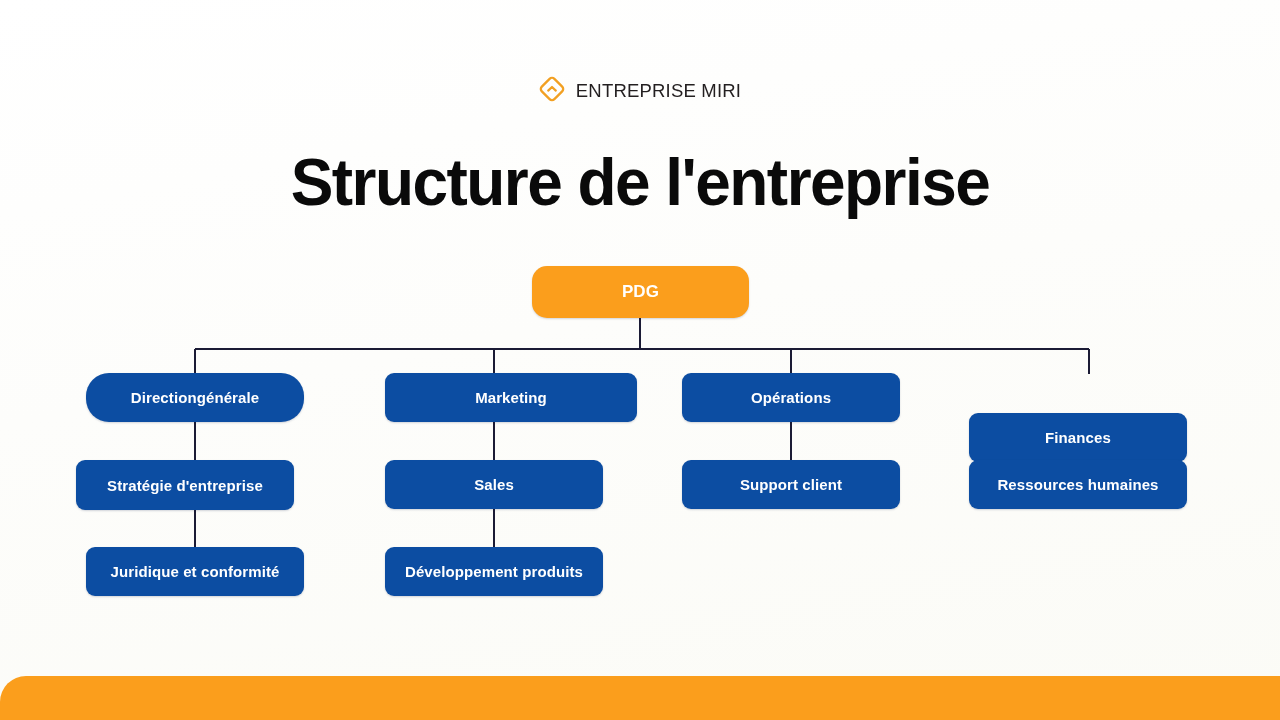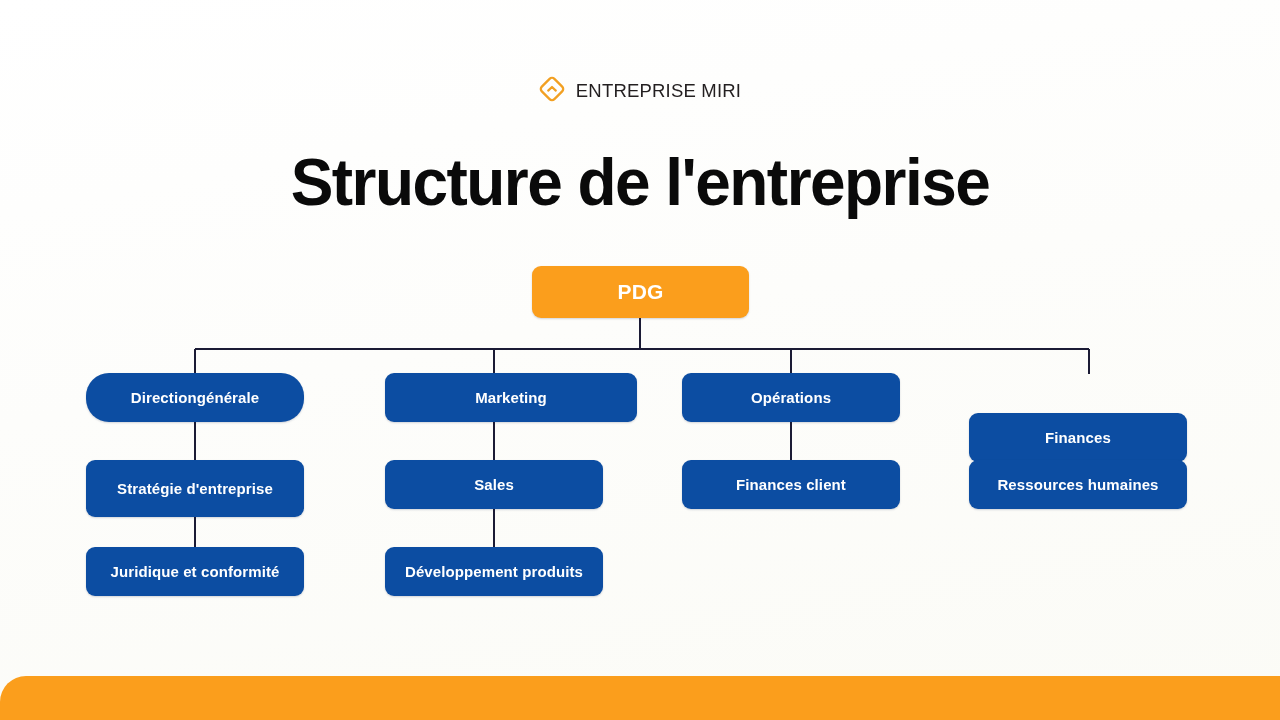--- a/index.html
+++ b/index.html
@@ -100,21 +100,22 @@
     font-weight: 700;
     font-size: 15px;
     letter-spacing: 0.1px;
     padding: 4px 10px;
     box-shadow: 0 1px 2px rgba(12, 30, 70, 0.18);
     z-index: 3;
   }
 
   .node.root {
     background: #fb9e1c;
-    font-size: 21px;
+    font-size: 17px;
+    border-radius: 15px;
   }
 
   .node.level1 { background: #0c4da2; }
   .node.level2 { background: #0c4da2; }
   .node.level3 { background: #0c4da2; }
 
   
   .footer-band {
     position: absolute;
     left: 0;
@@ -165,42 +166,42 @@
       </g>
     </svg>
 
     <div class="node root" style="left:532px; top:266px; width:217px; height:52px;">
       <span>PDG</span>
     </div>
 
     <div class="node level1" style="left:86px; top:373px; width:218px; height:49px;border-radius:23px;">
       <span>Directiongénérale</span>
     </div>
-    <div class="node level2" style="left:86px; top:460px; width:218px; height:57px;">
+    <div class="node level2" style="left:76px; top:460px; width:218px; height:50px;">
       <span>Stratégie d'entreprise</span>
     </div>
     <div class="node level3" style="left:86px; top:547px; width:218px; height:49px;">
       <span>Juridique et conformité</span>
     </div>
 
     <div class="node level1" style="left:385px; top:373px; width:252px; height:49px;">
       <span>Marketing</span>
     </div>
     <div class="node level2" style="left:385px; top:460px; width:218px; height:49px;">
       <span>Sales</span>
     </div>
     <div class="node level3" style="left:385px; top:547px; width:218px; height:49px;">
       <span>Développement produits</span>
     </div>
 
     <div class="node level1" style="left:682px; top:373px; width:218px; height:49px;">
       <span>Opérations</span>
     </div>
     <div class="node level2" style="left:682px; top:460px; width:218px; height:49px;">
-      <span>Finances client</span>
+      <span>Support client</span>
     </div>
 
     <div class="node level1" style="left:969px; top:373px; width:218px; height:49px;margin-top:40px;">
       <span>Finances</span>
     </div>
     <div class="node level2" style="left:969px; top:460px; width:218px; height:49px;text-align:center;">
       <span>Ressources humaines</span>
     </div>
 
   </div>

